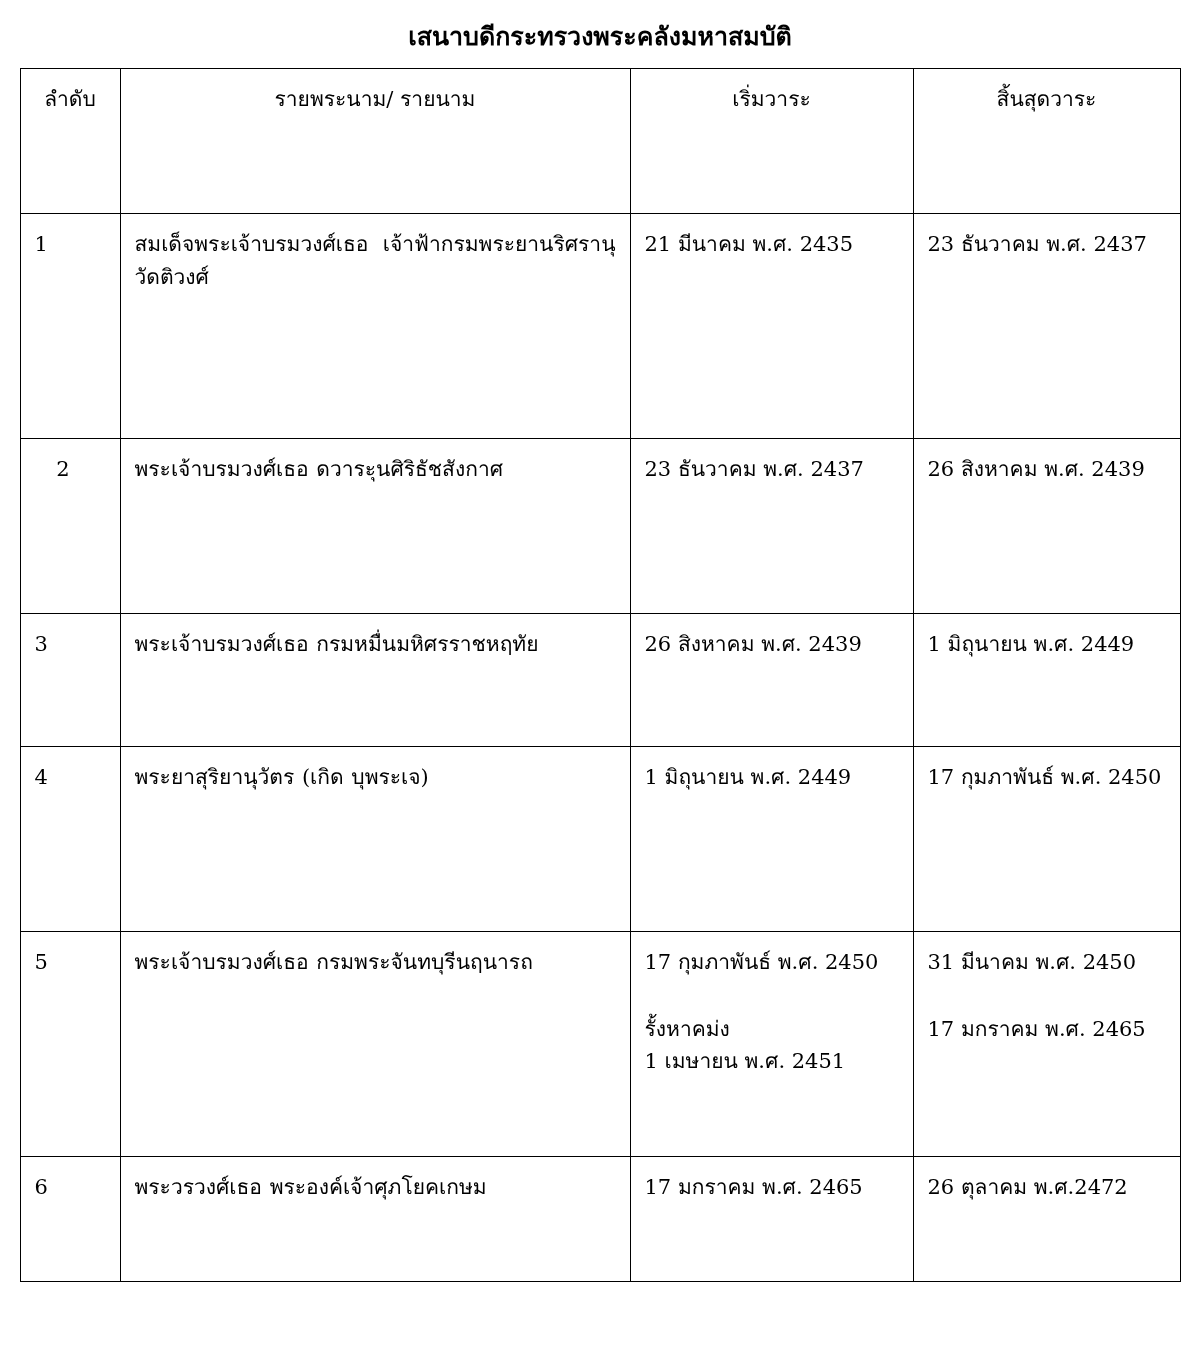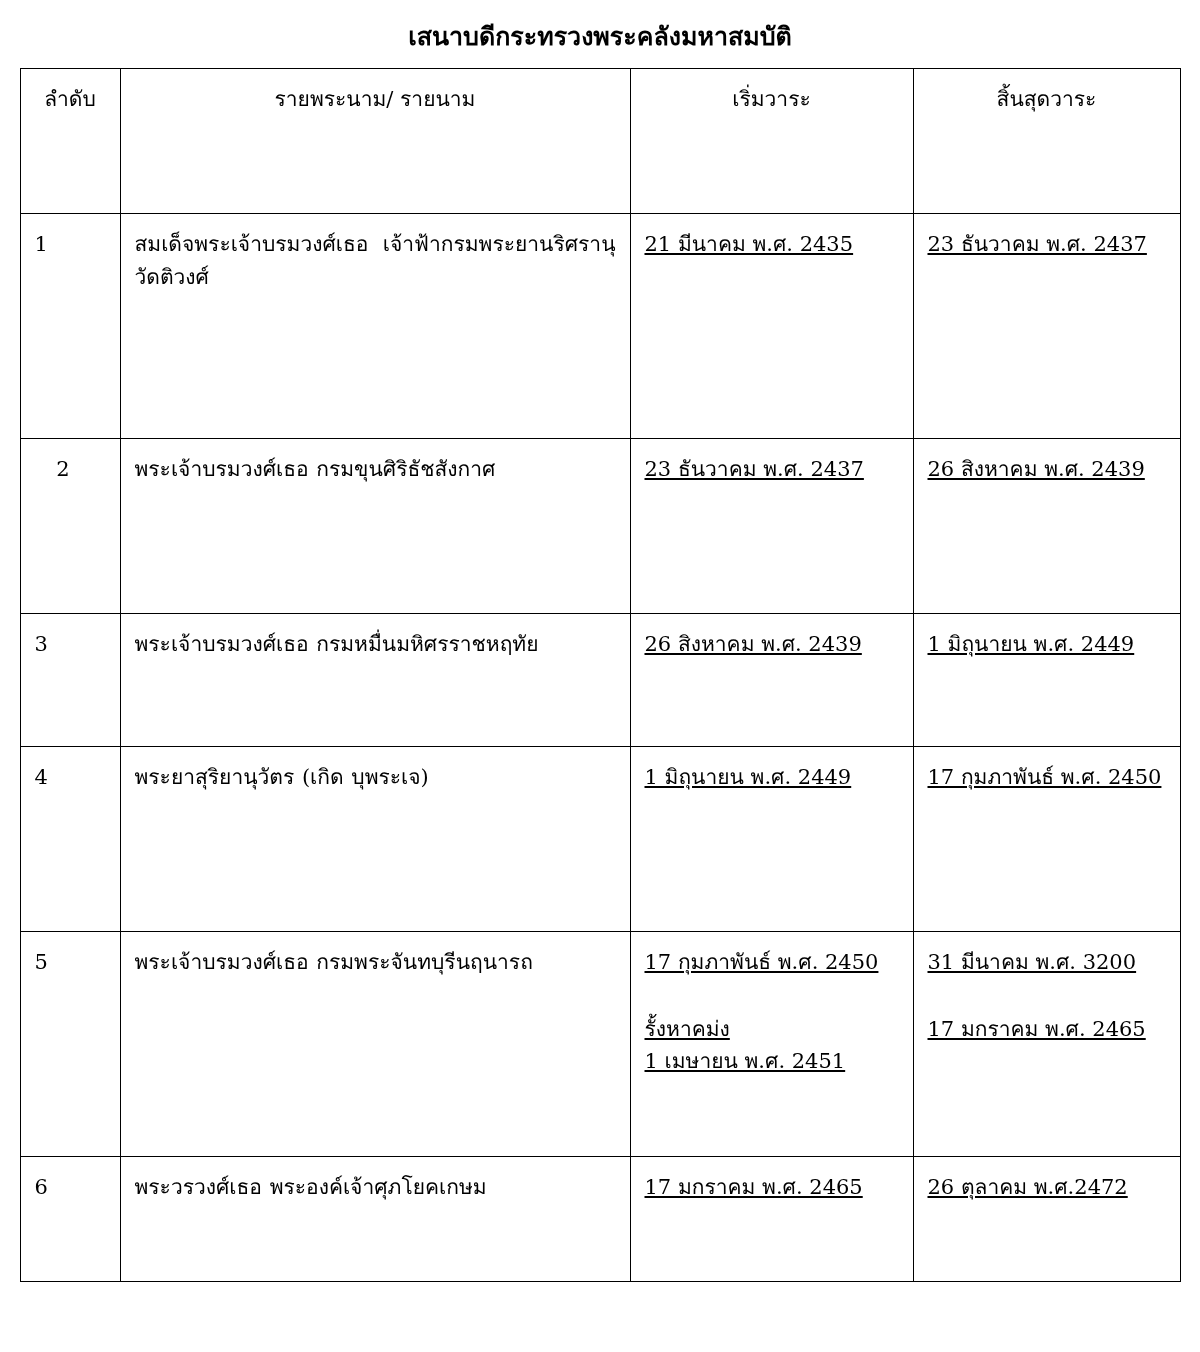--- a/index.html
+++ b/index.html
@@ -68,21 +68,20 @@
     padding-left: 0;
   }
   td.col-name {
     text-align: justify;
     text-align-last: left;
     word-spacing: 1px;
   }
   td.col-start, td.col-end {
     text-align: justify;
     text-align-last: left;
-    text-decoration: underline;
   }
   .cell-line {
     display: block;
   }
   .cell-line.gap {
     margin-top: 34px;
   }
   .r1 td { height: 200px; }
   .r2 td { height: 150px; }
   .r3 td { height: 108px; }
@@ -126,21 +125,21 @@
 
       <tr class="r1">
         <td class="col-no">1</td>
         <td class="col-name">สมเด็จพระเจ้าบรมวงศ์เธอ   เจ้าฟ้ากรมพระยานริศรานุวัดติวงศ์</td>
         <td class="col-start">21 มีนาคม พ.ศ. 2435</td>
         <td class="col-end">23   ธันวาคม   พ.ศ. 2437</td>
       </tr>
 
       <tr class="r2">
         <td class="col-no center pad-top-md">2</td>
-        <td class="col-name pad-top-md">พระเจ้าบรมวงศ์เธอ กรมขุนศิริธัชสังกาศ</td>
+        <td class="col-name pad-top-md">พระเจ้าบรมวงศ์เธอ ดวาระุนศิริธัชสังกาศ</td>
         <td class="col-start pad-top-md">23 ธันวาคม พ.ศ. 2437</td>
         <td class="col-end pad-top-md">26 สิงหาคม พ.ศ. 2439</td>
       </tr>
 
       <tr class="r3">
         <td class="col-no">3</td>
         <td class="col-name">พระเจ้าบรมวงศ์เธอ   กรมหมื่นมหิศรราชหฤทัย</td>
         <td class="col-start">26 สิงหาคม พ.ศ. 2439</td>
         <td class="col-end">1 มิถุนายน พ.ศ. 2449</td>
       </tr>
@@ -154,21 +153,21 @@
 
       <tr class="r5">
         <td class="col-no">5</td>
         <td class="col-name">พระเจ้าบรมวงศ์เธอ กรมพระจันทบุรีนฤนารถ</td>
         <td class="col-start">
           <span class="cell-line">17 กุมภาพันธ์ พ.ศ. 2450</span>
           <span class="cell-line gap">รั้งหาคม่ง</span>
           <span class="cell-line">1 เมษายน พ.ศ. 2451</span>
         </td>
         <td class="col-end">
-          <span class="cell-line">31 มีนาคม พ.ศ. 3200</span>
+          <span class="cell-line">31 มีนาคม พ.ศ. 2450</span>
           <span class="cell-line gap">17 มกราคม พ.ศ. 2465</span>
         </td>
       </tr>
 
       <tr class="r6">
         <td class="col-no">6</td>
         <td class="col-name">พระวรวงศ์เธอ พระองค์เจ้าศุภโยคเกษม</td>
         <td class="col-start">17 มกราคม พ.ศ. 2465</td>
         <td class="col-end">26  ตุลาคม พ.ศ.2472</td>
       </tr>

